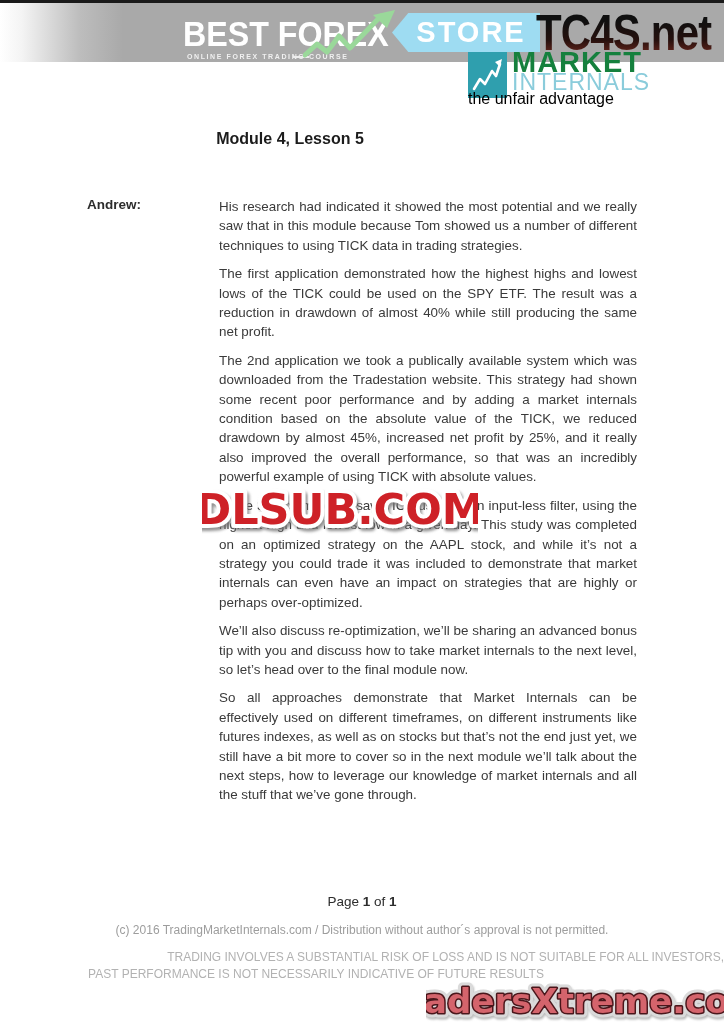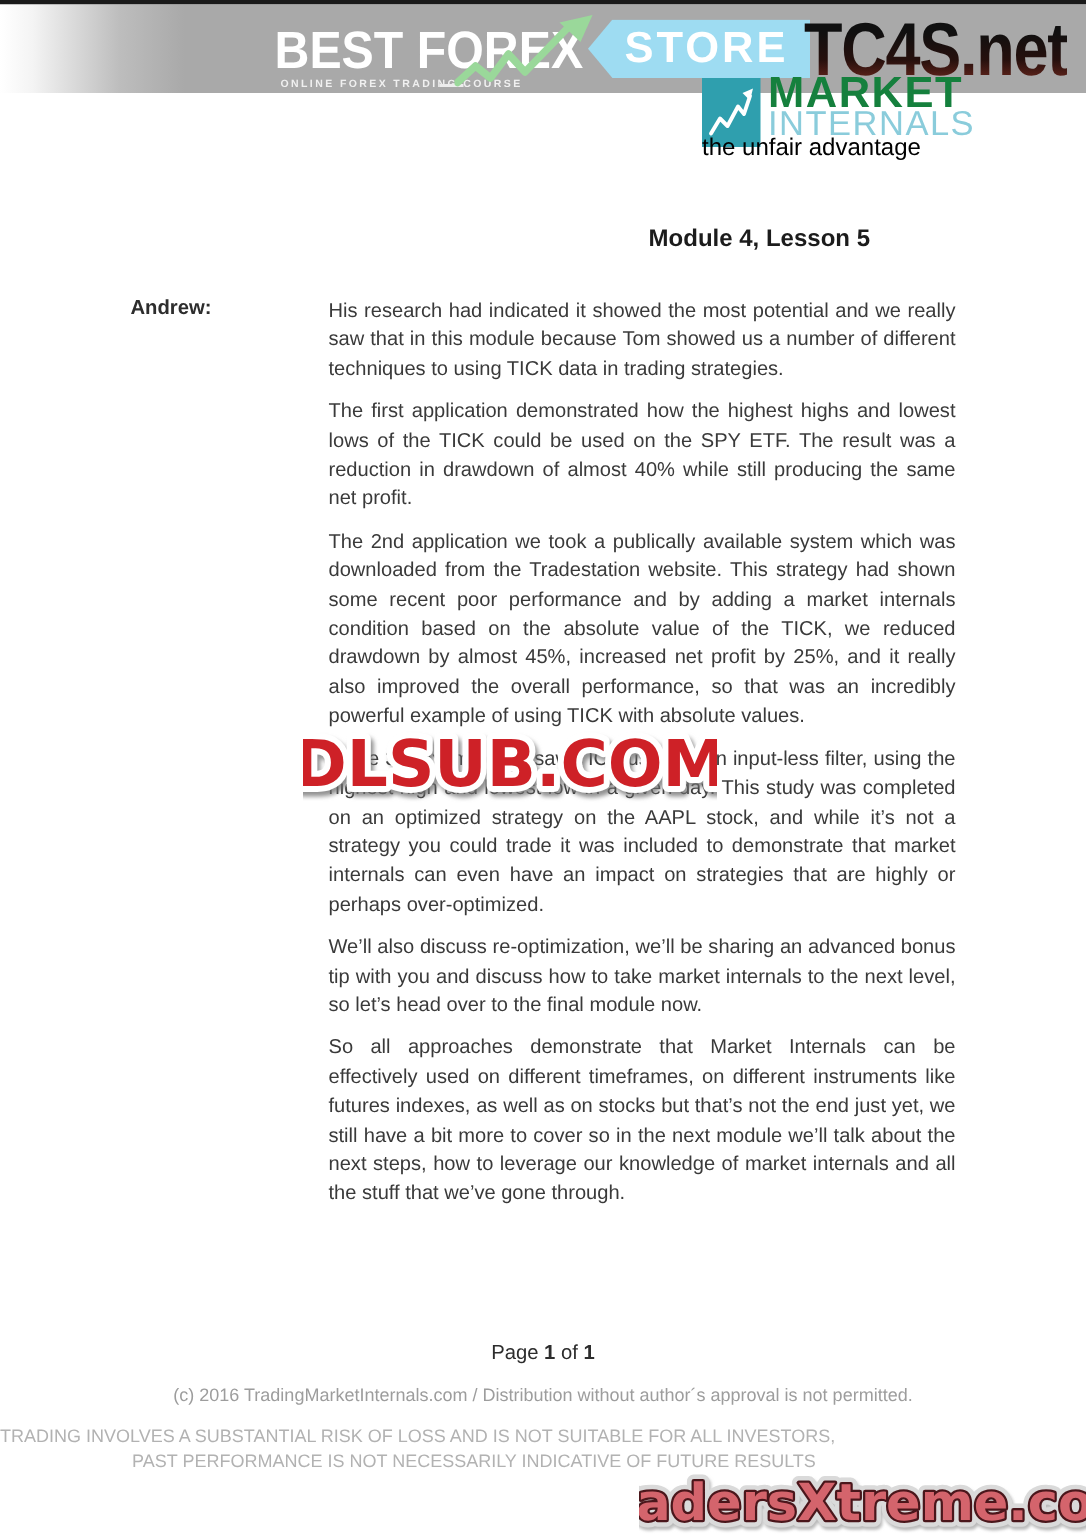--- a/index.html
+++ b/index.html
@@ -44,21 +44,21 @@
     transform:scaleX(0.84); transform-origin:left;
     background: linear-gradient(180deg,#101010 30%,#26100d 62%,#7c2d22 95%);
     -webkit-background-clip:text; background-clip:text; color:transparent;
   }
   .mi-square { position:absolute; left:468px; top:52px; width:39px; height:46px; background:#2f9fae; }
   .mi-market { position:absolute; left:512px; top:46px; font-size:29px; font-weight:bold; color:#15803d; letter-spacing:1px; white-space:nowrap; }
   .mi-internals { position:absolute; left:512px; top:69px; font-size:23px; color:#8accdb; letter-spacing:1px; white-space:nowrap; }
   .mi-slogan { position:absolute; left:468px; top:90px; font-size:16px; color:#000000; white-space:nowrap; }
 
   
-  .doc-title    { position:absolute; top:130px; left:0; width:580px; text-align:right; font-size:16px; font-weight:bold; color:#1c1c1c;margin-top:21px; }
+  .doc-title    { position:absolute; top:130px; left:0; width:580px; text-align:center; font-size:16px; font-weight:bold; color:#1c1c1c; }
   .doc-subtitle { position:absolute; top:165px; left:0; width:724px; text-align:center; font-size:16px; font-weight:bold; color:#1c1c1c; }
 
   
   .transcript { position:absolute; top:197px; left:0; width:724px; }
   .speaker { position:absolute; left:87px; top:0; font-size:13.5px; font-weight:bold; color:#2d2d2d; }
   .paragraphs { margin: 0 87px 0 219px; }
   .paragraphs p {
     margin: 0 0 9px 0;
     font-size: 13.4px;
     line-height: 19.4px;
@@ -69,21 +69,21 @@
 
   
   .dlsub { position:absolute; left:202px; top:483px; }
   .tx    { position:absolute; left:426px; top:979px; }
   .wm-font { font-family:"DejaVu Sans", sans-serif; }
 
   
   .footer-page { position:absolute; top:894px; left:0; width:724px; text-align:center; font-size:13.5px; color:#2d2d2d; }
   .footer-page .b { font-weight:bold; }
   .footer-copy { position:absolute; top:923px; left:0; width:724px; text-align:center; font-size:12px; color:#9d9d9d; }
-  .footer-disc1 { position:absolute; top:950px; left:0; width:724px; text-align:left; font-size:12px; color:#b2b2b2; }
+  .footer-disc1 { position:absolute; top:950px; left:0; width:724px; text-align:right; font-size:12px; color:#b2b2b2; }
   .footer-disc2 { position:absolute; top:967px; left:0; width:632px; text-align:center; font-size:12px; color:#b2b2b2; }
 </style>
 </head>
 <body>
 
 <div class="page">
 
   <div class="topline"></div>
   <div class="banner">
     <div class="bestforex">BEST FOREX</div>

